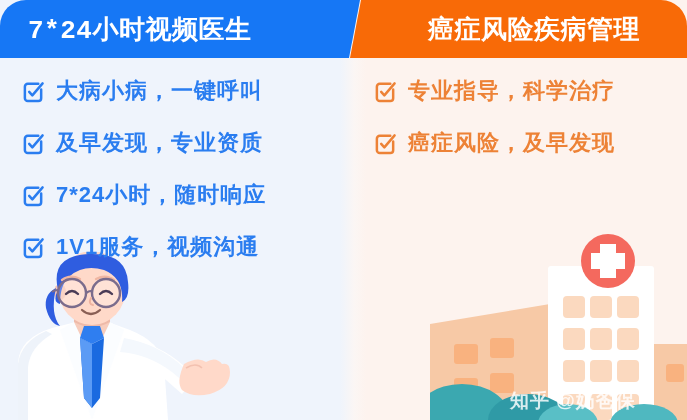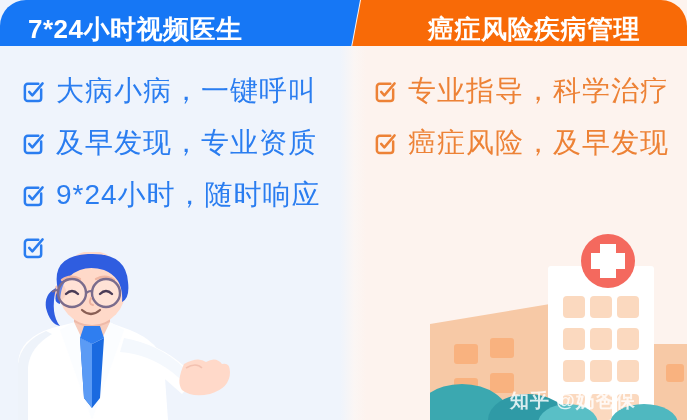--- a/index.html
+++ b/index.html
@@ -29,22 +29,23 @@
   .bg-right-fade {
     position: absolute; left: 340px; top: 0;
     width: 26px; height: 420px;
     background: linear-gradient(to right, #eff4fc 0%, #fbf6f4 55%, #fdf3ee 100%);
   }
 
   
   .banner {
     position: absolute;
     top: 0;
-    height: 46px;
+    height: 58px;
     overflow: hidden;
+    font-family: Liberation Mono, monospace;
   }
   .banner-left {
     left: 0; width: 360px;
     background: #1677f5;
     border-top-left-radius: 26px;
     clip-path: polygon(0 0, 360px 0, 349px 58px, 0 58px);
   }
   .banner-right {
     left: 350px; width: 337px;
     background: #f86a07;
@@ -76,22 +77,22 @@
     margin-bottom: 18px;
   }
   .feature-icon {
     width: 23px; height: 23px;
     flex: 0 0 23px;
     margin-right: 11px;
     position: relative;
   }
   .feature-icon svg { display: block; overflow: visible; }
   .feature-text {
-    font-size: 28px;
-    font-weight: 400;
+    font-size: 22px;
+    font-weight: 700;
     white-space: nowrap;
     letter-spacing: 1px;
   }
   .list-left  .feature-text { color: #2a7df0; }
   .list-right .feature-text { color: #ed8236; }
 
   
   .doctor { position: absolute; left: 0; top: 252px; width: 250px; height: 168px; }
 
   
@@ -241,30 +242,31 @@
       <span class="feature-text">及早发现，专业资质</span>
     </div>
 
     <div class="feature-item">
       <span class="feature-icon">
         <svg width="23" height="23" viewBox="0 0 24 24">
           <path d="M20 10 V19 a3 3 0 0 1 -3 3 H6 a3 3 0 0 1 -3 -3 V7 a3 3 0 0 1 3 -3 h11" fill="none" stroke="#2a7df0" stroke-width="2.6" stroke-linecap="round"></path>
           <path d="M7.5 12.4 L10.8 16 L21.5 3.5" fill="none" stroke="#2a7df0" stroke-width="2.6" stroke-linecap="round" stroke-linejoin="round"></path>
         </svg>
       </span>
-      <span class="feature-text">9*24小时，随时响应</span>
-    </div>
-
-    <div class="feature-item">
-      <span class="feature-icon">
-        <svg width="23" height="23" viewBox="0 0 24 24">
-          <path d="M20 10 V19 a3 3 0 0 1 -3 3 H6 a3 3 0 0 1 -3 -3 V7 a3 3 0 0 1 3 -3 h11" fill="none" stroke="#2a7df0" stroke-width="2.6" stroke-linecap="round"></path>
-          <path d="M7.5 12.4 L10.8 16 L21.5 3.5" fill="none" stroke="#2a7df0" stroke-width="2.6" stroke-linecap="round" stroke-linejoin="round"></path>
-        </svg>
-      </span>
+      <span class="feature-text">7*24小时，随时响应</span>
+    </div>
+
+    <div class="feature-item">
+      <span class="feature-icon">
+        <svg width="23" height="23" viewBox="0 0 24 24">
+          <path d="M20 10 V19 a3 3 0 0 1 -3 3 H6 a3 3 0 0 1 -3 -3 V7 a3 3 0 0 1 3 -3 h11" fill="none" stroke="#2a7df0" stroke-width="2.6" stroke-linecap="round"></path>
+          <path d="M7.5 12.4 L10.8 16 L21.5 3.5" fill="none" stroke="#2a7df0" stroke-width="2.6" stroke-linecap="round" stroke-linejoin="round"></path>
+        </svg>
+      </span>
+      <span class="feature-text">1V1服务，视频沟通</span>
     </div>
 
   </div>
 
   <div class="feature-list list-right">
 
     <div class="feature-item">
       <span class="feature-icon">
         <svg width="23" height="23" viewBox="0 0 24 24">
           <path d="M20 10 V19 a3 3 0 0 1 -3 3 H6 a3 3 0 0 1 -3 -3 V7 a3 3 0 0 1 3 -3 h11" fill="none" stroke="#ed8236" stroke-width="2.6" stroke-linecap="round"></path>

